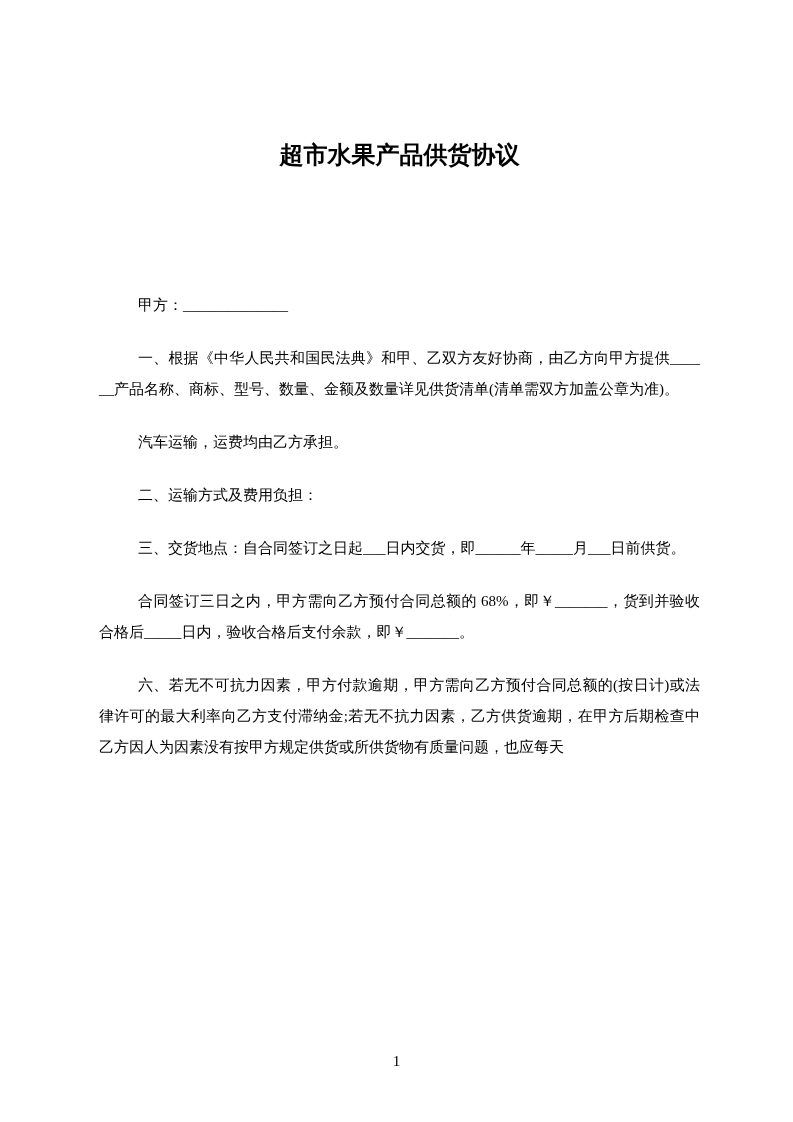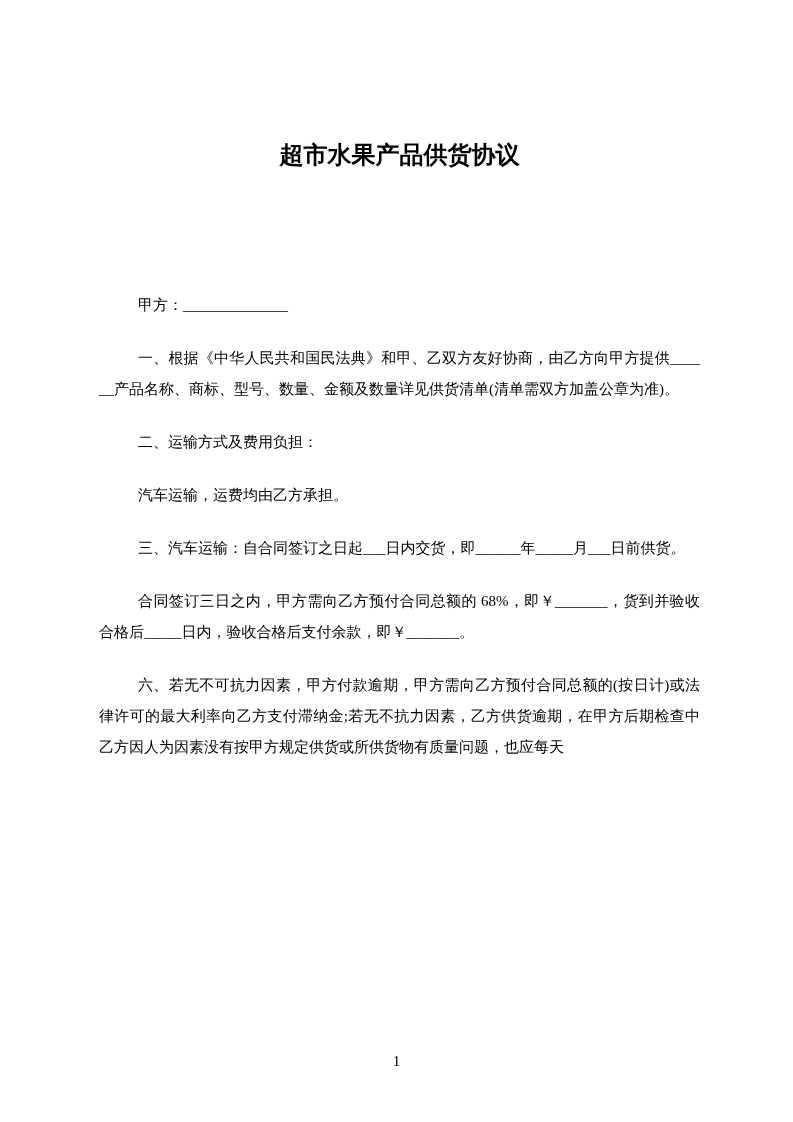--- a/index.html
+++ b/index.html
@@ -67,25 +67,25 @@
 
     <h1 class="doc-title">超市水果产品供货协议</h1>
 
     <div class="party-block">
       <p class="para party-line"><span>甲方：</span><span class="blank-field">______________</span></p>
 
     </div>
 
     <p class="para">一、根据《中华人民共和国民法典》和甲、乙双方友好协商，由乙方向甲方提供______产品名称、商标、型号、数量、金额及数量详见供货清单(清单需双方加盖公章为准)。</p>
 
+    <p class="para">汽车运输，运费均由乙方承担。</p>
+
     <p class="para">二、运输方式及费用负担：</p>
 
-    <p class="para">汽车运输，运费均由乙方承担。</p>
-
-    <p class="para">三、汽车运输：自合同签订之日起___日内交货，即______年_____月___日前供货。</p>
+    <p class="para">三、交货地点：自合同签订之日起___日内交货，即______年_____月___日前供货。</p>
 
 
 
     <p class="para">合同签订三日之内，甲方需向乙方预付合同总额的 68%，即￥_______，货到并验收合格后_____日内，验收合格后支付余款，即￥_______。</p>
 
     <p class="para">六、若无不可抗力因素，甲方付款逾期，甲方需向乙方预付合同总额的(按日计)或法律许可的最大利率向乙方支付滞纳金;若无不抗力因素，乙方供货逾期，在甲方后期检查中乙方因人为因素没有按甲方规定供货或所供货物有质量问题，也应每天</p>
 
   </div>
 
   <div class="page-number">1</div>

